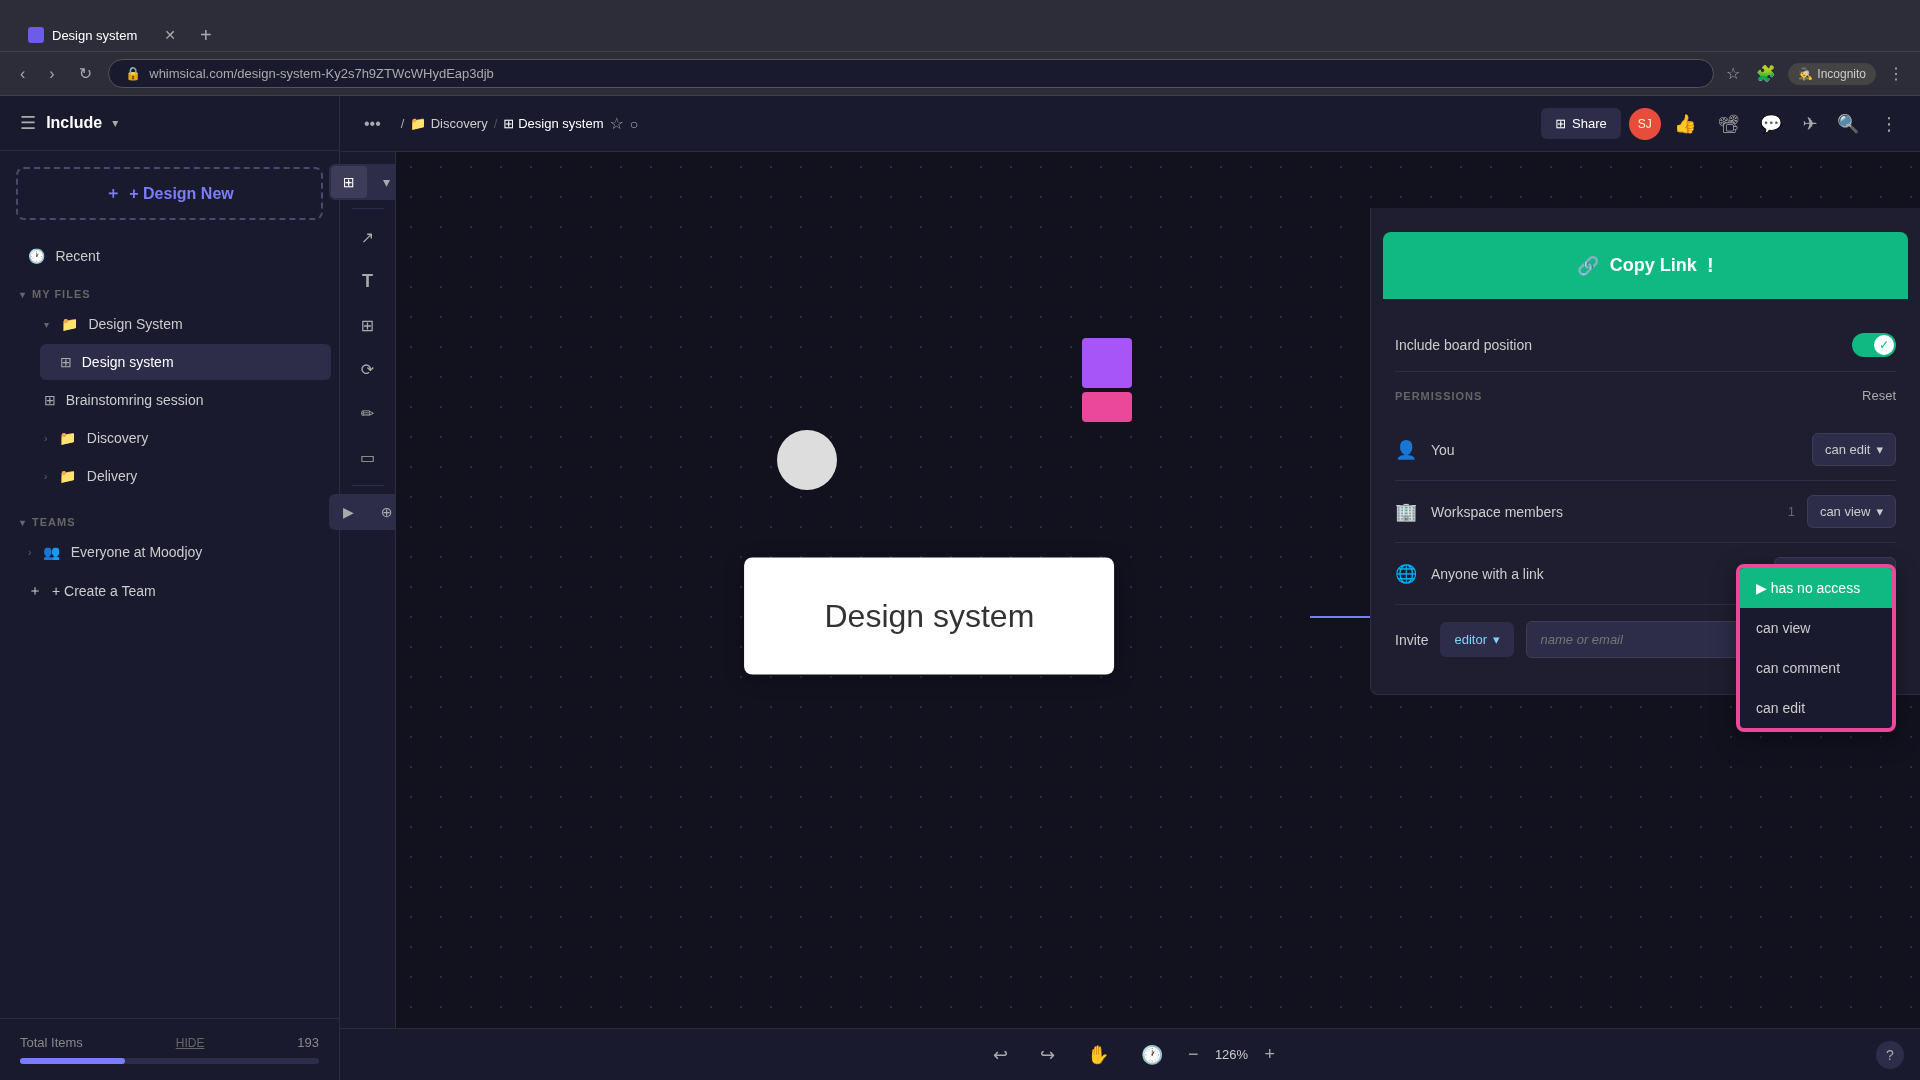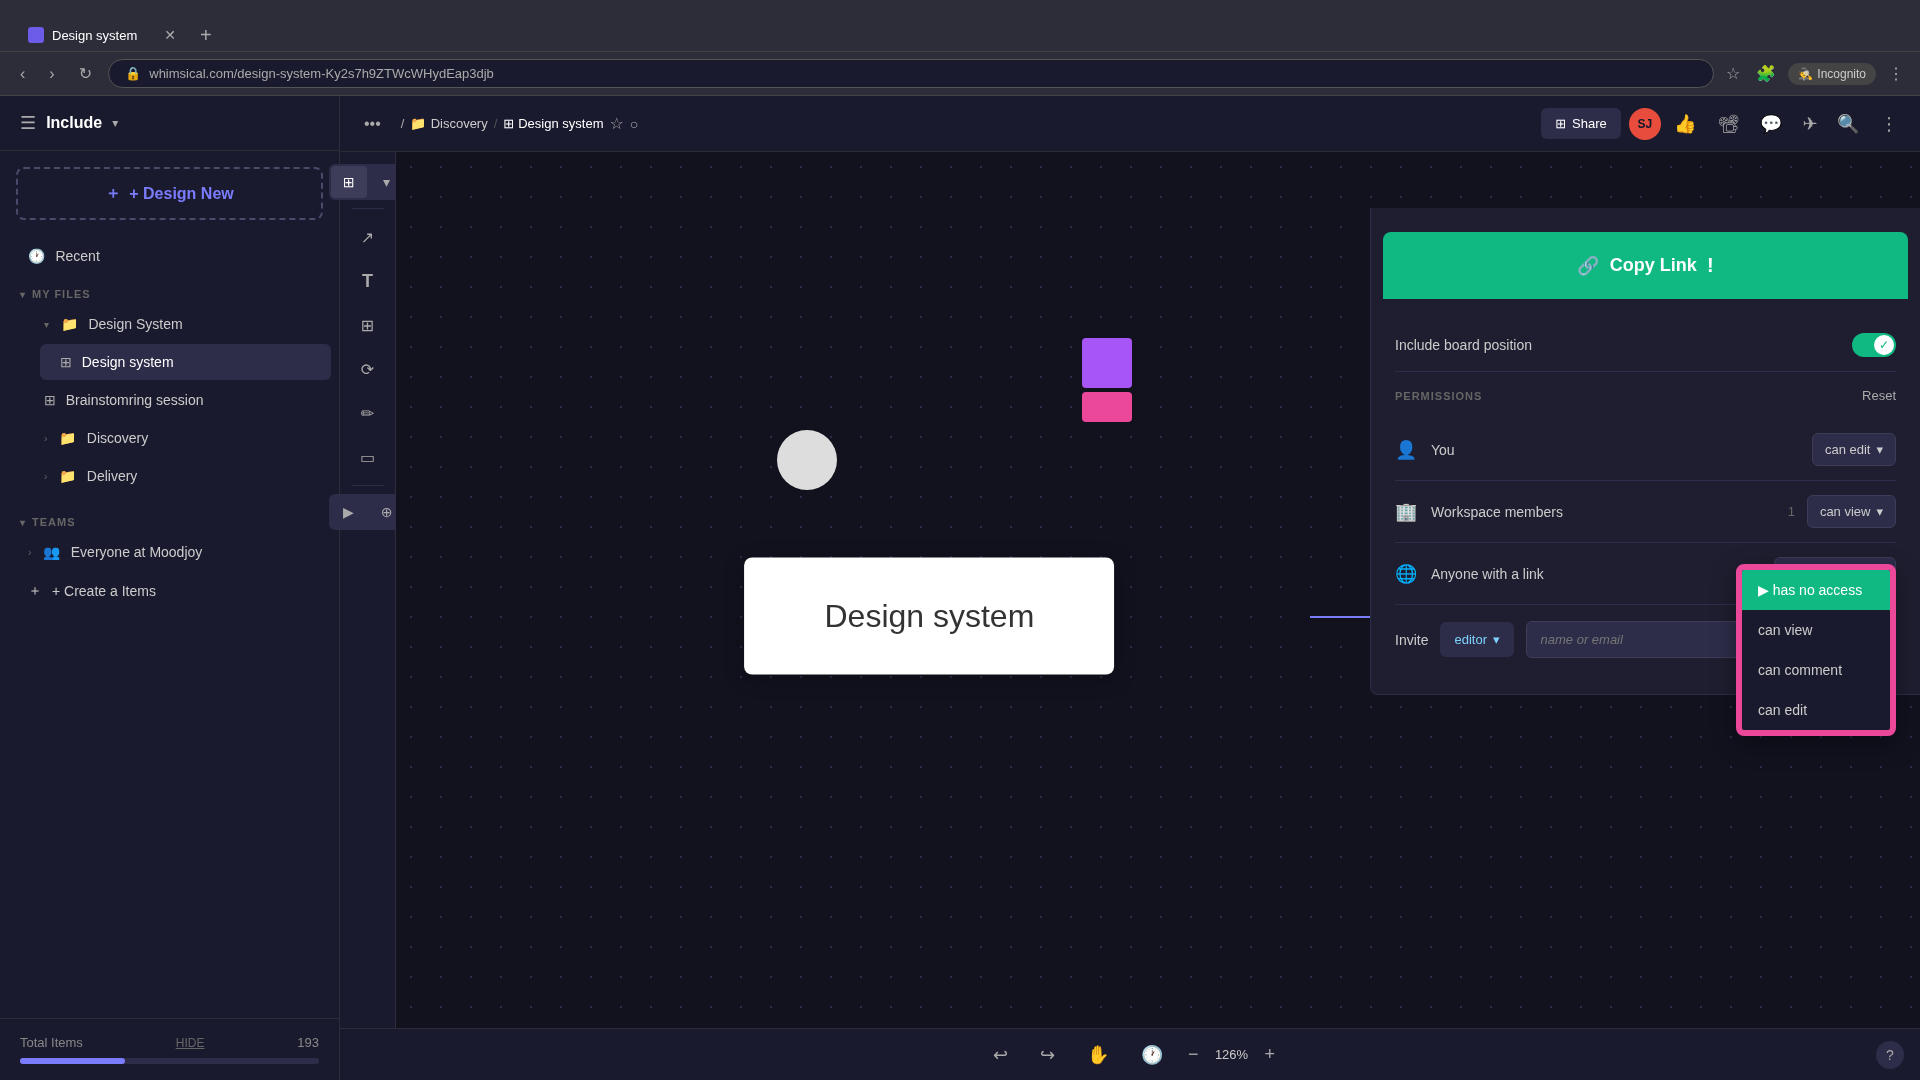--- a/index.html
+++ b/index.html
@@ -53,21 +53,21 @@
     .main-header { height: 56px; background: #1a1a2e; border-bottom: 1px solid #2d2d3a; display: flex; align-items: center; padding: 0 16px; gap: 12px; }
     .breadcrumb { display: flex; align-items: center; gap: 6px; font-size: 13px; color: #aaa; }
     .breadcrumb-sep { color: #555; }
     .breadcrumb-folder { display: flex; align-items: center; gap: 4px; cursor: pointer; color: #ccc; }
     .breadcrumb-current { display: flex; align-items: center; gap: 4px; cursor: pointer; color: #fff; font-weight: 500; }
     .more-btn { background: none; border: none; color: #aaa; cursor: pointer; font-size: 16px; padding: 4px 8px; }
     .star-btn { background: none; border: none; color: #aaa; cursor: pointer; font-size: 16px; }
     .settings-btn { background: none; border: none; color: #aaa; cursor: pointer; font-size: 14px; }
     .header-actions { margin-left: auto; display: flex; align-items: center; gap: 8px; }
     .share-btn { background: #2d2d4a; border: none; border-radius: 6px; padding: 8px 14px; color: #fff; font-size: 13px; font-weight: 500; cursor: pointer; display: flex; align-items: center; gap: 6px; }
-    .avatar { width: 32px; height: 32px; border-radius: 50%; background: #e74c3c; display: flex; align-items: center; justify-content: center; font-size: 12px; font-weight: 700; color: #0f172a; cursor: pointer; }
+    .avatar { width: 32px; height: 32px; border-radius: 50%; background: #e74c3c; display: flex; align-items: center; justify-content: center; font-size: 12px; font-weight: 400; color: #fef9c3; cursor: pointer; }
     .header-icon-btn { background: none; border: none; color: #aaa; font-size: 18px; cursor: pointer; padding: 6px; border-radius: 6px; }
 
     
     .canvas { flex: 1; background: #12121f; position: relative; overflow: hidden; background-image: radial-gradient(circle, #2d2d4a 1px, transparent 1px); background-size: 30px 30px; }
     .canvas-center { position: absolute; top: 50%; left: 35%; transform: translate(-50%, -50%); }
     .design-box { background: #fff; border-radius: 8px; padding: 40px 80px; color: #333; font-size: 32px; font-weight: 500; box-shadow: 0 4px 20px rgba(0,0,0,0.3); white-space: nowrap; }
 
     
     .toolbar { position: absolute; left: 0; top: 0; bottom: 0; width: 56px; background: #1a1a2e; border-right: 1px solid #2d2d3a; display: flex; flex-direction: column; align-items: center; padding: 12px 0; gap: 4px; }
     .tool-btn { width: 40px; height: 40px; background: none; border: none; color: #aaa; cursor: pointer; border-radius: 6px; display: flex; align-items: center; justify-content: center; font-size: 16px; }
@@ -109,21 +109,21 @@
     .perm-icon { color: #aaa; font-size: 18px; width: 24px; text-align: center; }
     .perm-label { flex: 1; font-size: 14px; color: #ccc; }
     .perm-count { font-size: 13px; color: #666; margin-left: 4px; }
     .perm-select { background: #2d2d4a; border: 1px solid #3d3d5a; border-radius: 6px; padding: 8px 12px; color: #ccc; font-size: 13px; cursor: pointer; display: flex; align-items: center; gap: 6px; }
     .invite-row { display: flex; align-items: center; gap: 12px; padding: 16px 0; }
     .invite-label { font-size: 14px; color: #ccc; }
     .invite-role { background: #2d2d4a; border: none; border-radius: 6px; padding: 10px 14px; color: #7dd3fc; font-size: 13px; cursor: pointer; display: flex; align-items: center; gap: 6px; }
     .invite-email { flex: 1; background: #2d2d4a; border: 1px solid #3d3d5a; border-radius: 6px; padding: 10px 14px; color: #888; font-size: 13px; outline: none; font-style: italic; }
 
     
-    .dropdown-menu { position: absolute; right: 24px; top: calc(100% - 130px); background: #1a1a2e; border: 6px solid #ec4899; border-radius: 8px; overflow: hidden; z-index: 200; min-width: 160px; box-shadow: 0 8px 24px rgba(0,0,0,0.4); }
+    .dropdown-menu { position: absolute; right: 24px; top: calc(100% - 130px); background: #1a1a2e; border: 4px solid #ec4899; border-radius: 8px; overflow: hidden; z-index: 200; min-width: 160px; box-shadow: 0 8px 24px rgba(0,0,0,0.4); }
     .dropdown-item { padding: 12px 16px; font-size: 14px; color: #ccc; cursor: pointer; }
     .dropdown-item.selected { background: #10b981; color: #fff; }
   </style>
 </head>
 <body>
 
 <div>
   <div class="browser-chrome">
     <div class="browser-tabs">
       <div class="browser-tab active">
@@ -206,21 +206,21 @@
         <span class="sidebar-section-chevron">▾</span>
         <span>TEAMS</span>
       </div>
       <div class="sidebar-item">
         <span class="chevron-right">›</span>
         <span>👥</span>
         <span>Everyone at Moodjoy</span>
       </div>
       <div class="sidebar-item">
         <span>＋</span>
-        <span>+ Create a Items</span>
+        <span>+ Create a Team</span>
       </div>
     </div>
     <div class="sidebar-bottom">
       <div class="total-items">
         <span>Total Items</span>
         <span class="hide-btn">HIDE</span>
         <span>193</span>
       </div>
       <div class="progress-bar">
         <div class="progress-fill"></div>

